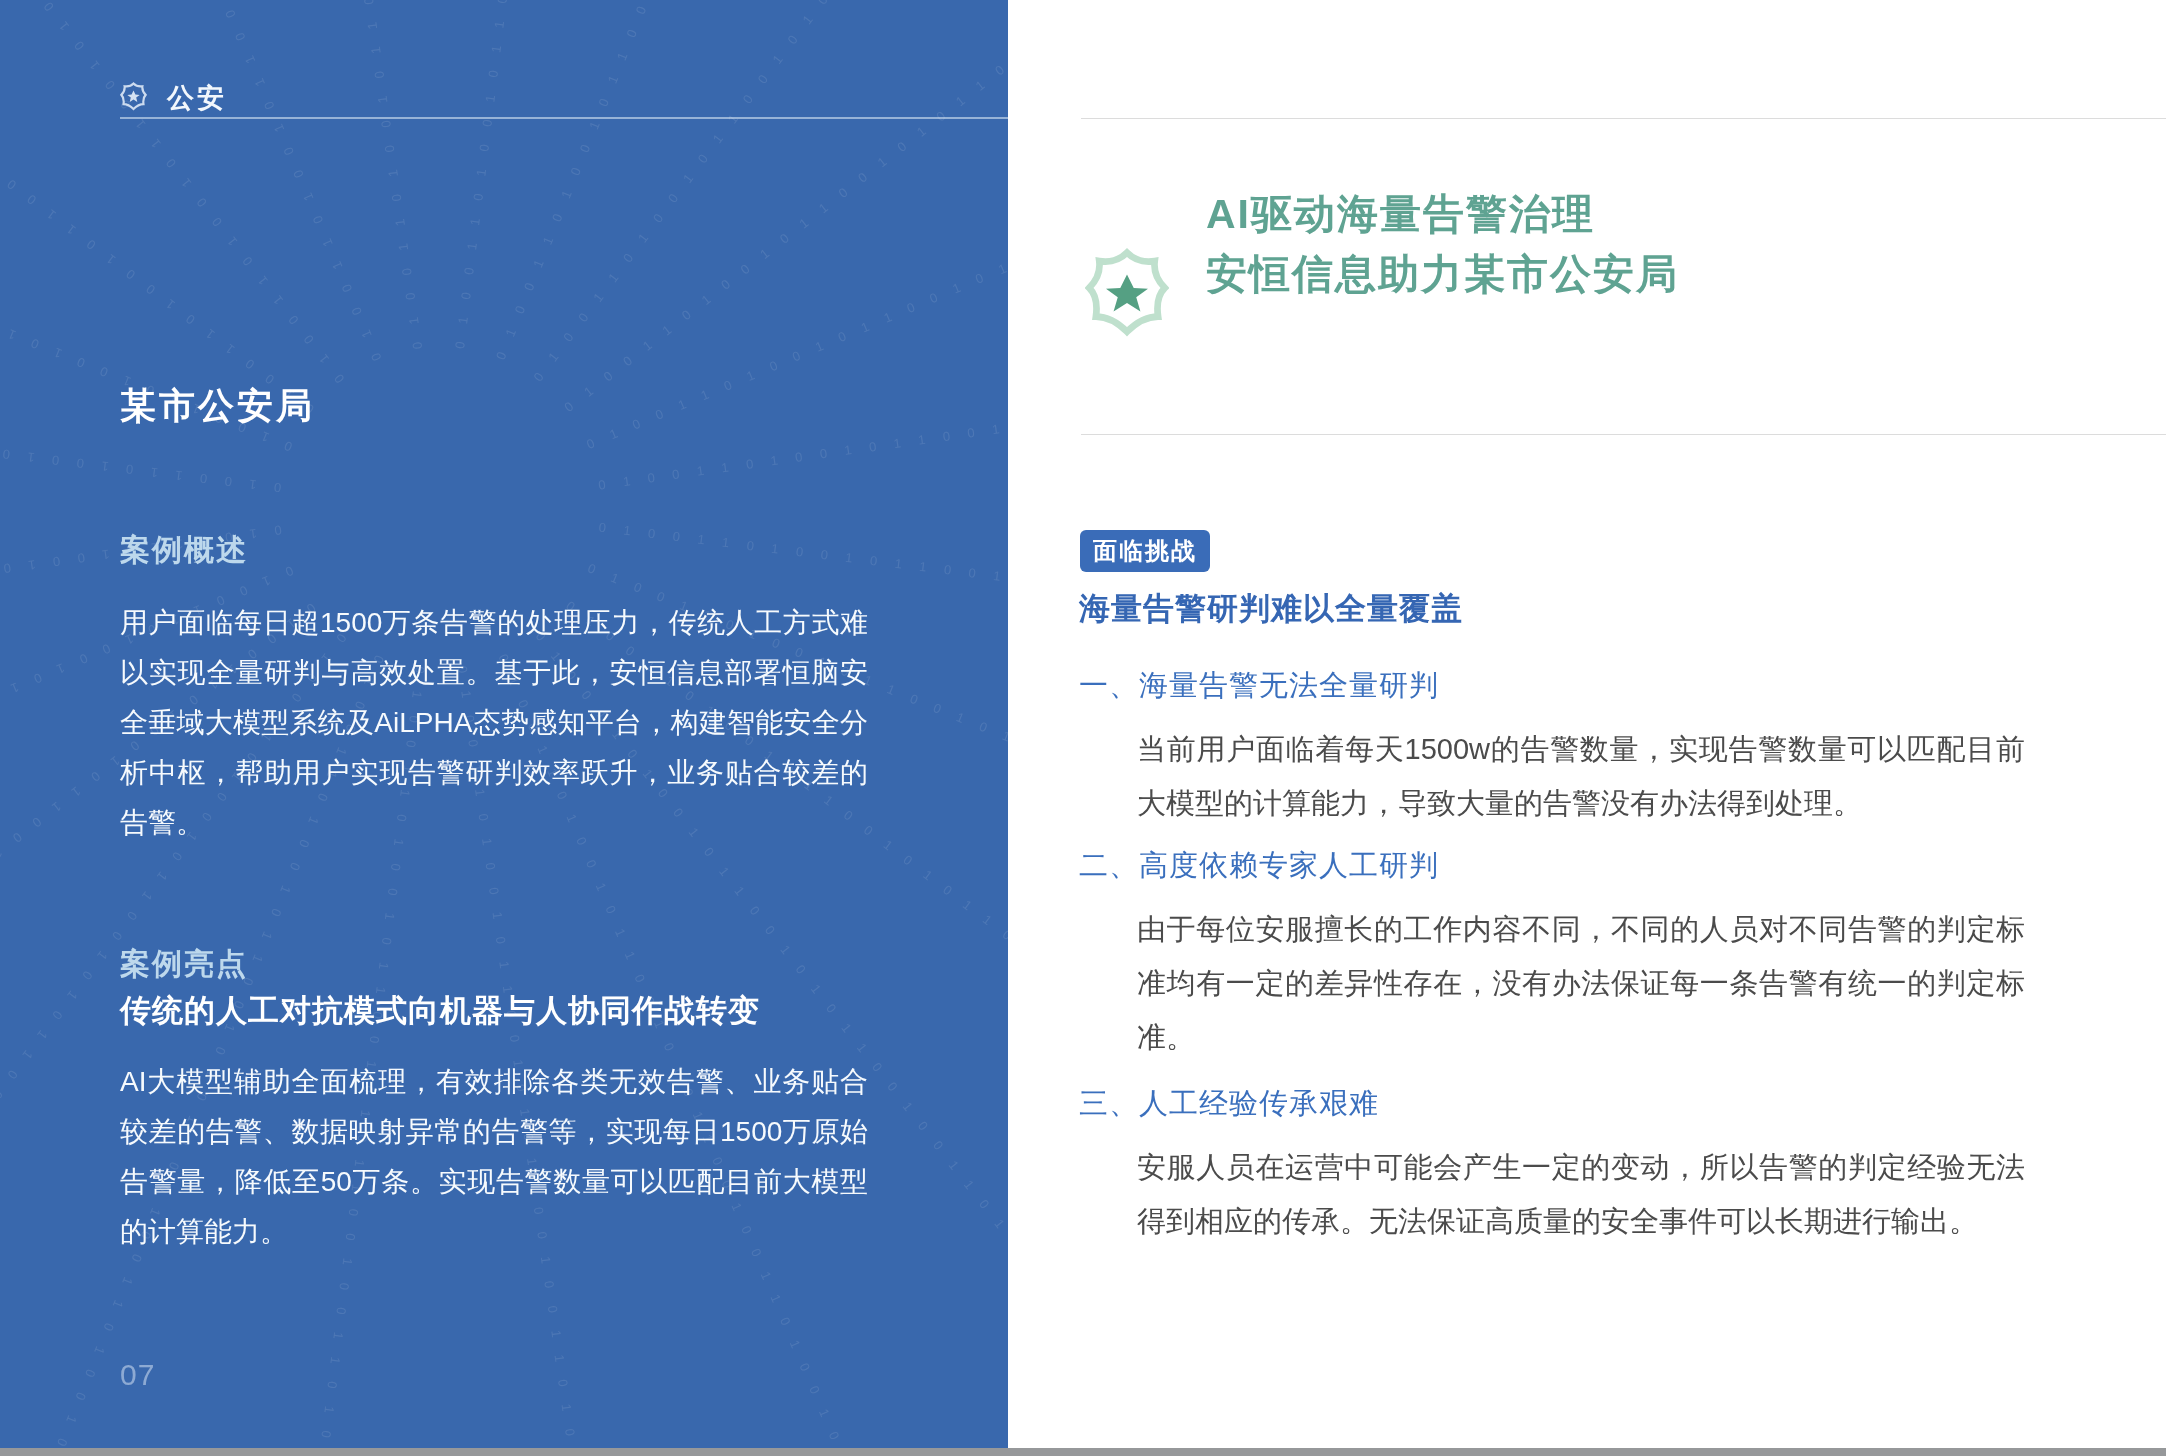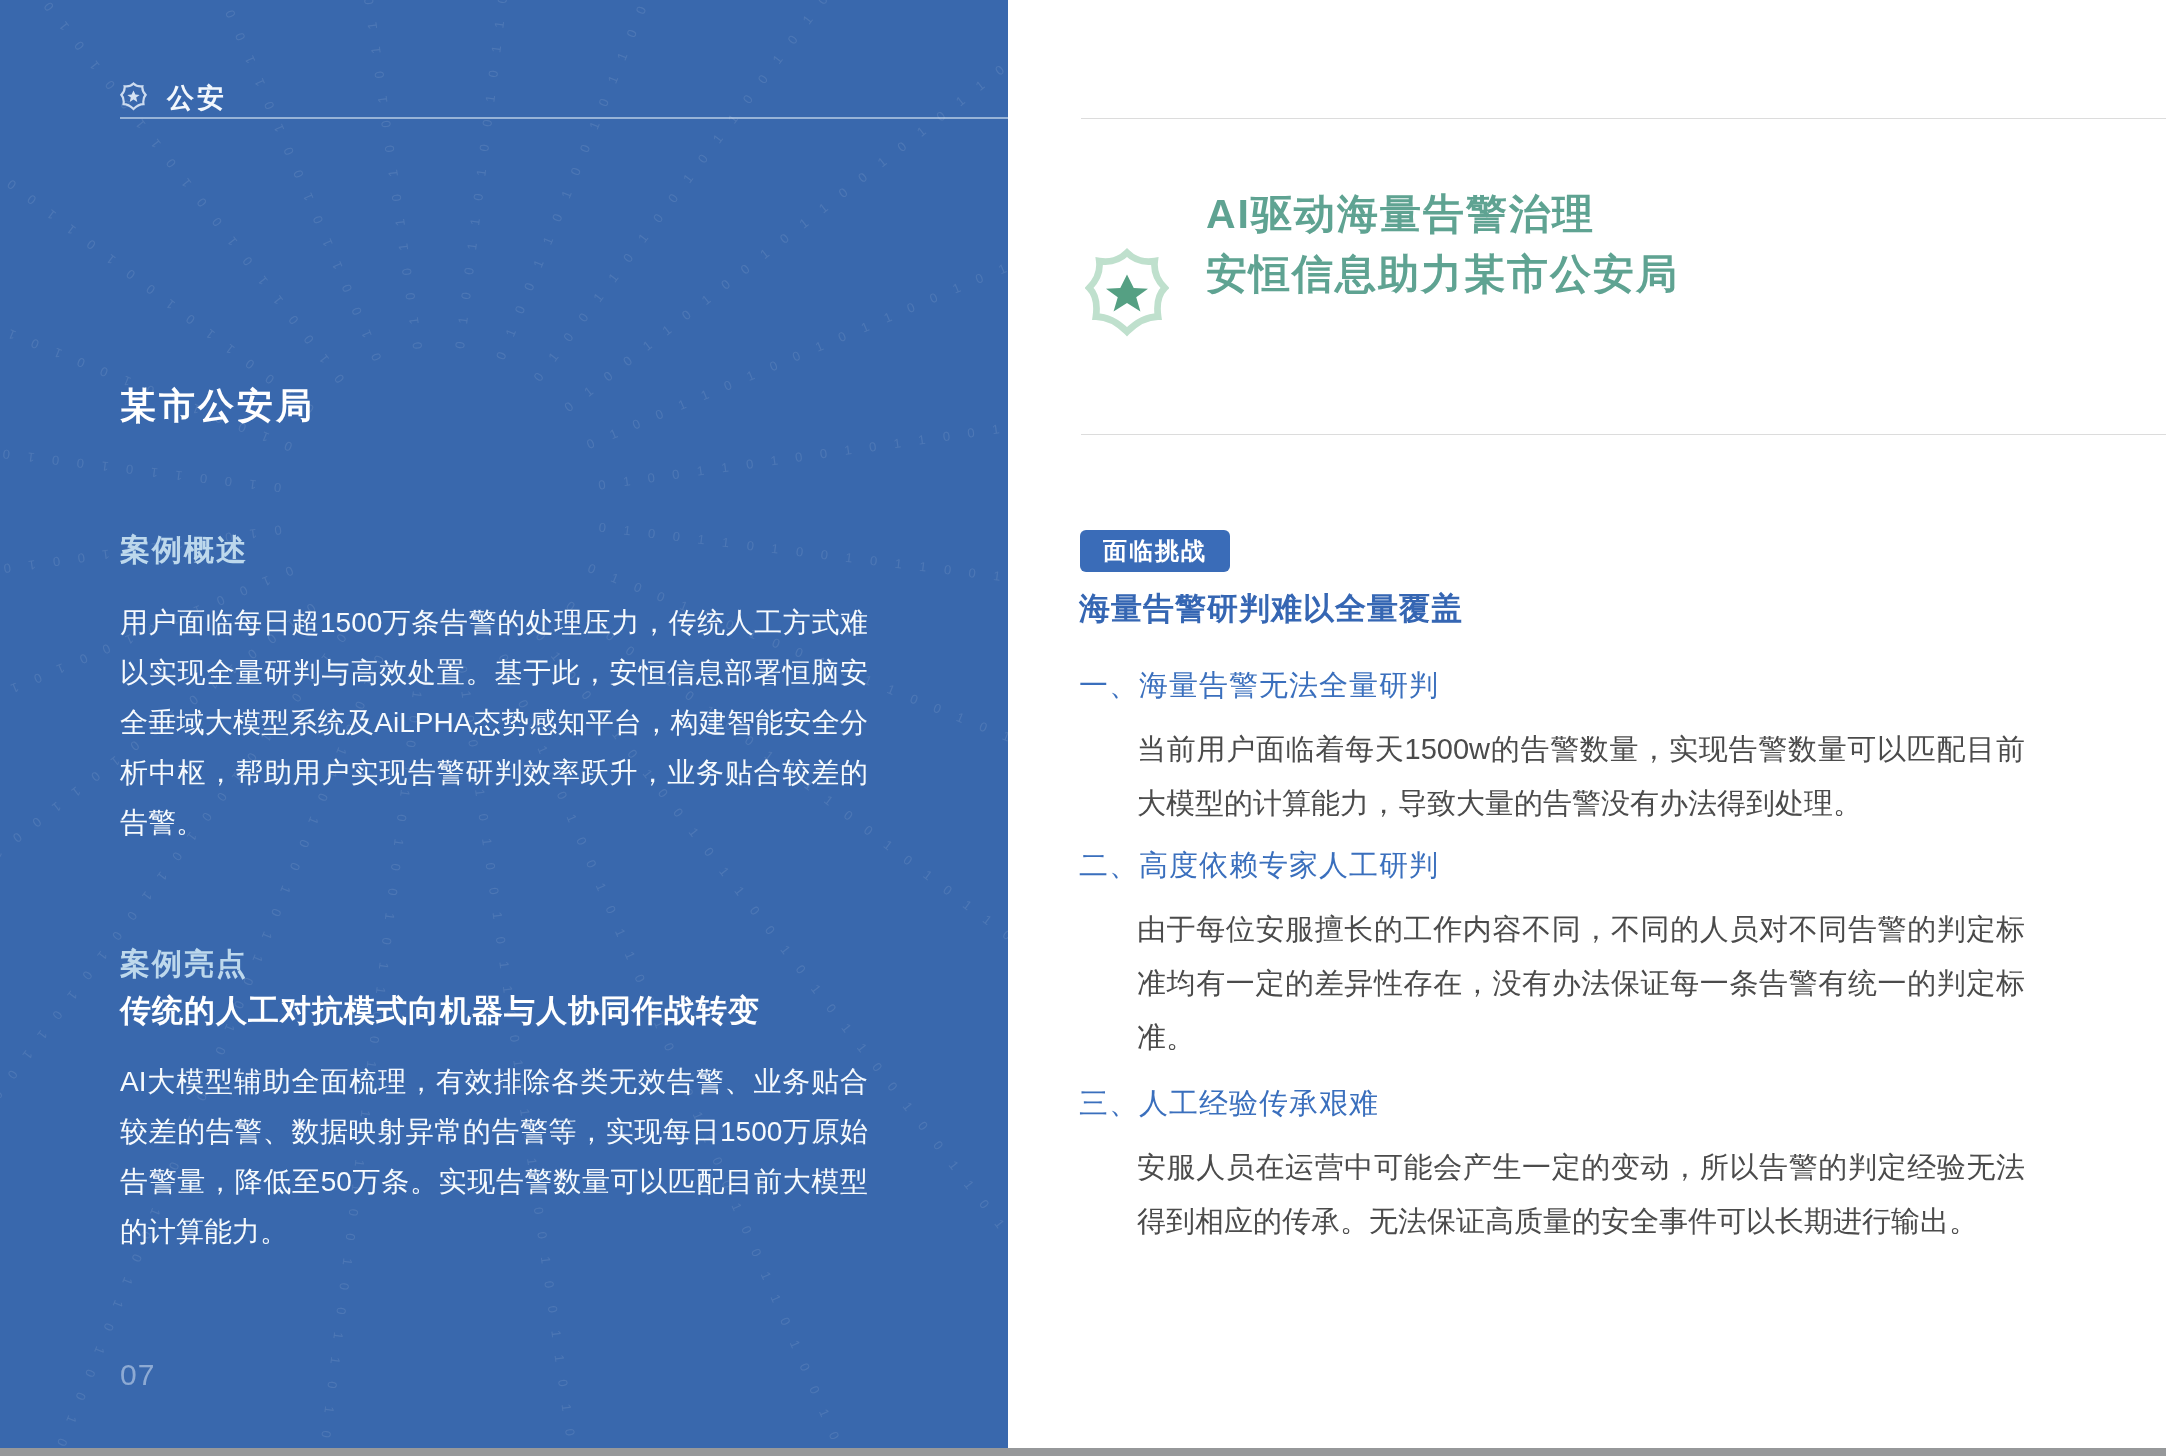--- a/index.html
+++ b/index.html
@@ -56,21 +56,21 @@
   .divider-top{top:118px;}
   .divider-mid{top:434px;}
   .title-block-icon{position:absolute;left:77px;top:242px;}
   .right-title{
     position:absolute;left:198px;top:184px;color:#5fa392;
     font-size:41px;font-weight:bold;line-height:60px;letter-spacing:2px;
   }
   .challenge-badge{
     position:absolute;left:72px;top:530px;
     background:#3a6cb8;color:#ffffff;font-size:24px;font-weight:bold;
-    padding:5px 23px;border-radius:6px;letter-spacing:2px;
+    padding:5px 13px;border-radius:6px;letter-spacing:2px;
   }
   .challenge-headline{
     position:absolute;left:71px;top:588px;color:#3566b3;
     font-size:31px;font-weight:bold;letter-spacing:1px;
   }
   .challenge-section{position:absolute;left:71px;width:960px;}
   .section-1{top:666px;}
   .section-2{top:846px;}
   .section-3{top:1084px;}
   .challenge-section .sec-title{

